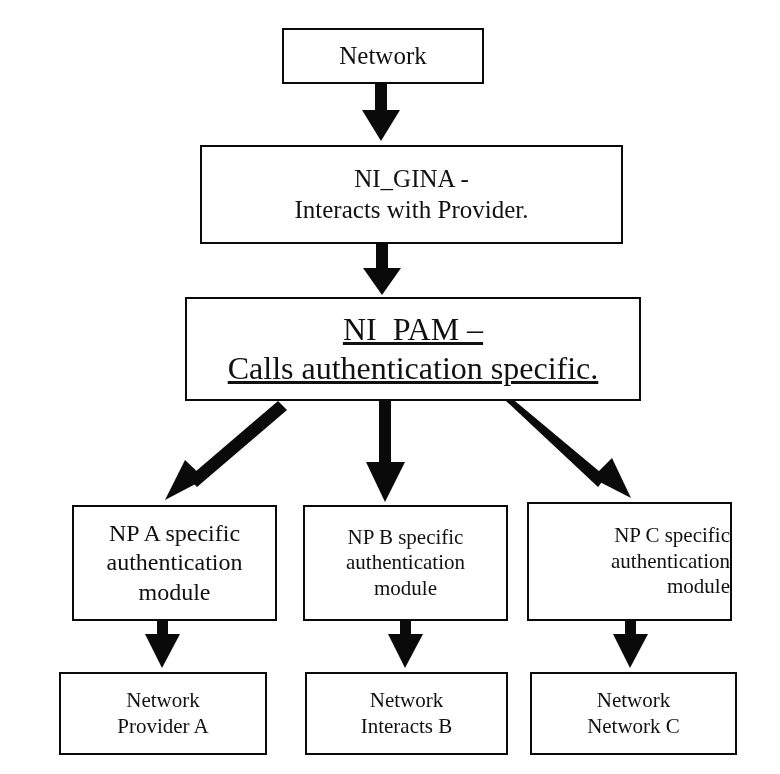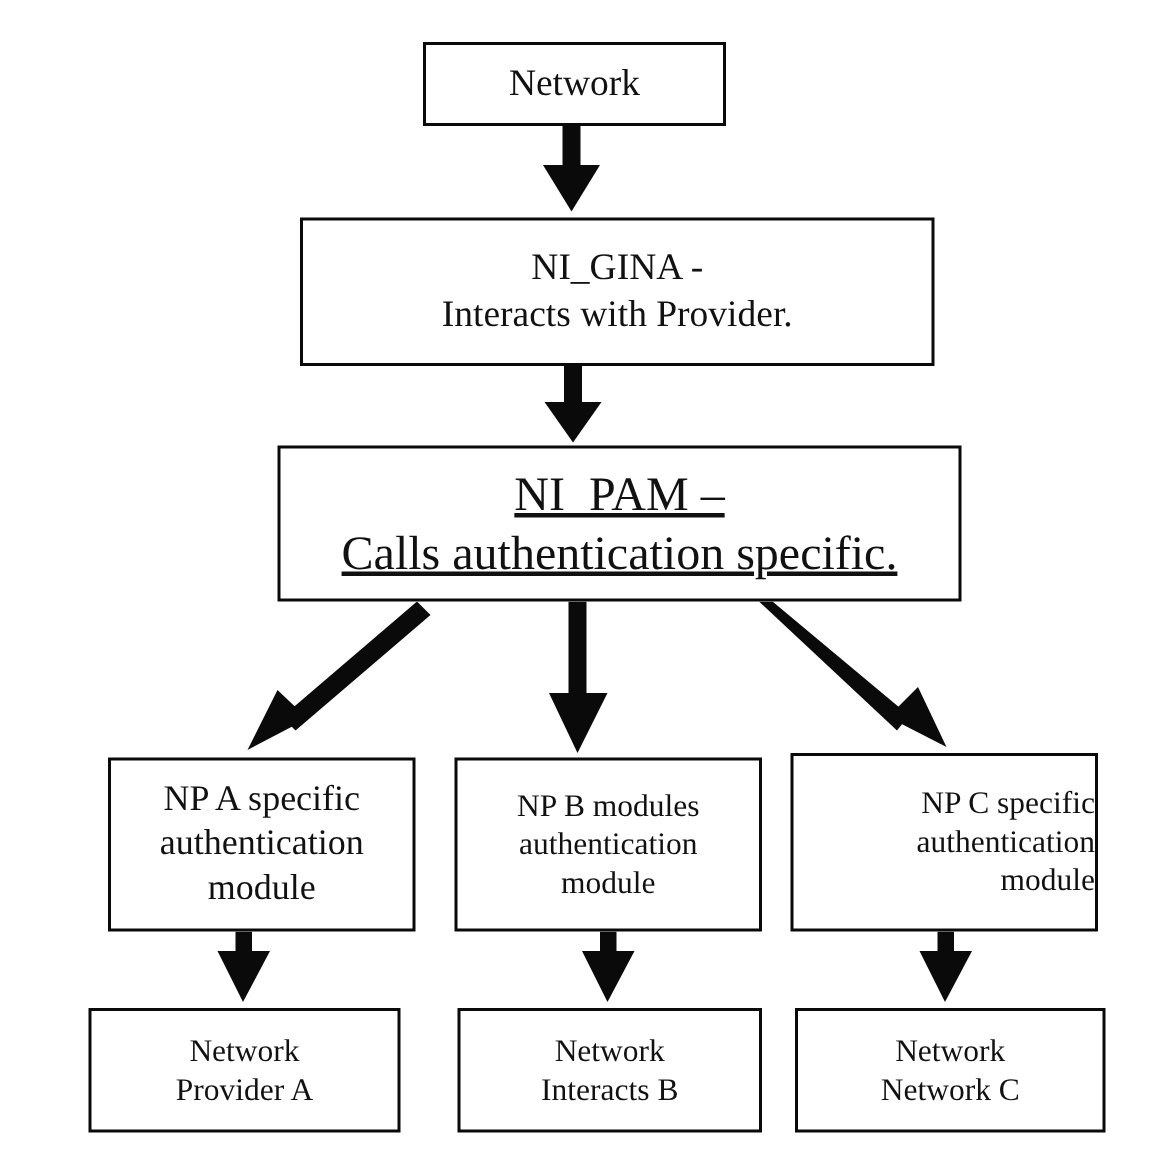--- a/index.html
+++ b/index.html
@@ -144,21 +144,21 @@
     <span class="line">Calls authentication specific.</span>
   </div>
 
   <div class="node" id="node-module-a">
     <span class="line">NP A specific</span>
     <span class="line">authentication</span>
     <span class="line">module</span>
   </div>
 
   <div class="node" id="node-module-b">
-    <span class="line">NP B modules</span>
+    <span class="line">NP B specific</span>
     <span class="line">authentication</span>
     <span class="line">module</span>
   </div>
 
   <div class="node" id="node-module-c">
     <span class="line">NP C specific</span>
     <span class="line">authentication</span>
     <span class="line">module</span>
   </div>
 

